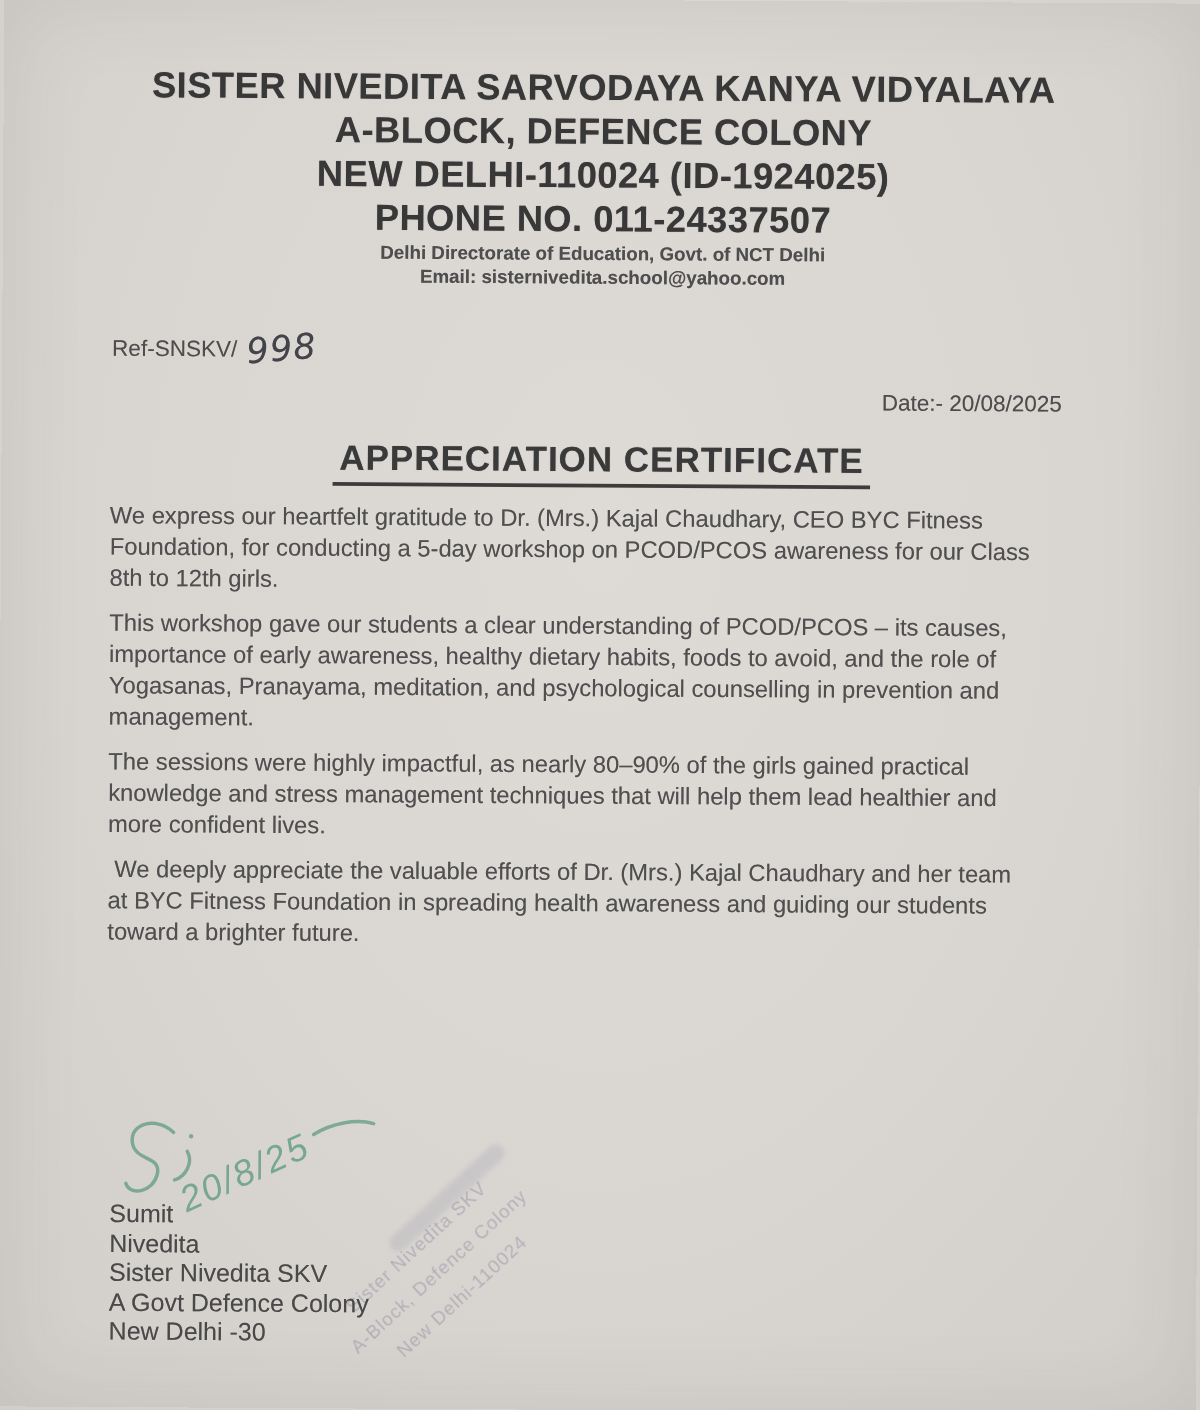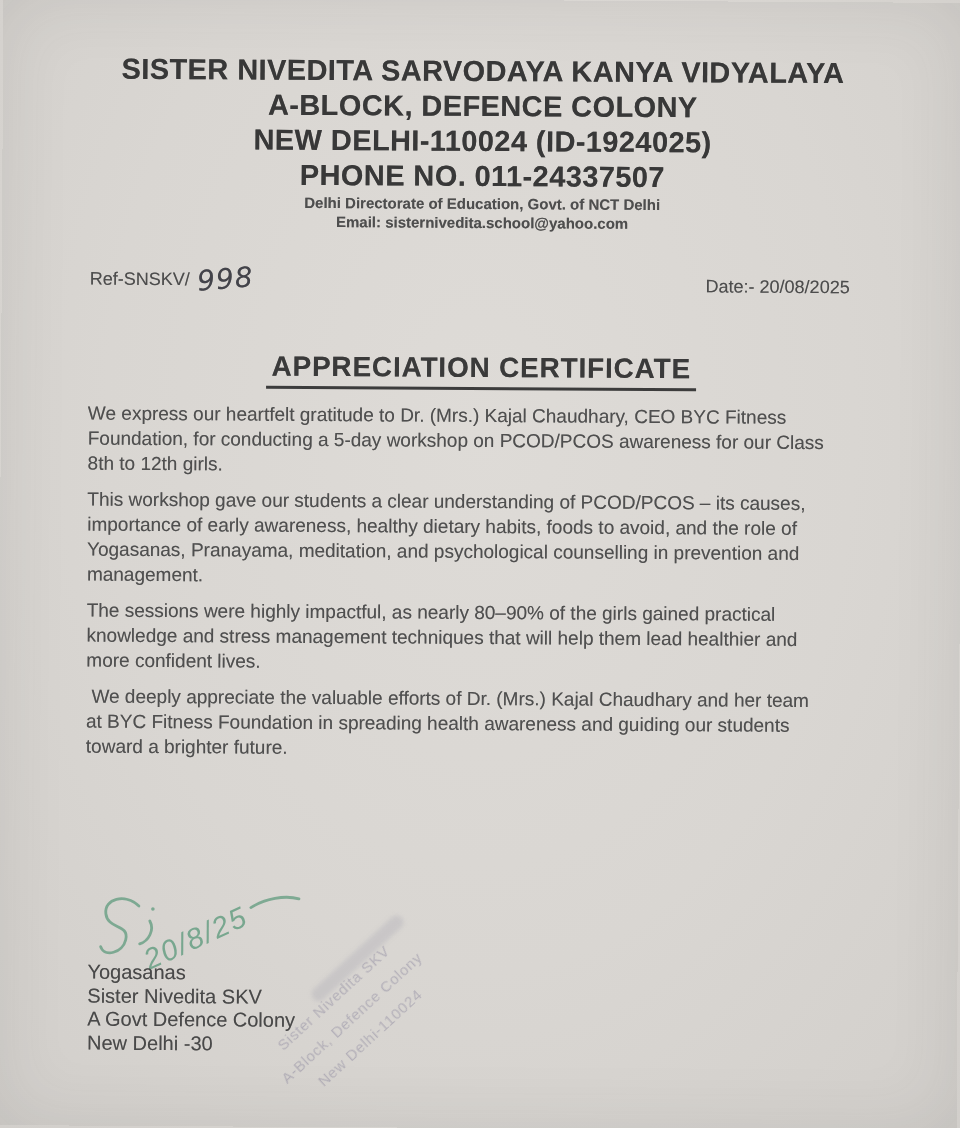--- a/index.html
+++ b/index.html
@@ -34,21 +34,21 @@
     display:flex; justify-content:space-between; align-items:flex-start;
     font-size:18px; color:#4d4d4d; text-shadow:0 0 0.5px rgba(70,70,70,0.4);
   }
   .ref-wrap { display:flex; align-items:flex-start; }
   .ref-number {
     font-family:"DejaVu Sans", sans-serif;
     font-size:28px; font-style:italic; color:#43434a;
     margin-left:8px; letter-spacing:1px;
     transform:rotate(-5deg) translateY(-7px); display:inline-block;
   }
-  .date-text { padding-top:4px; }
+  .date-text { padding-top:4px;margin-top:36px; }
 
   
   .title-wrap { position:absolute; top:352px; width:100%; text-align:center; }
   .doc-title {
     display:inline-block; font-weight:bold; font-size:28px; color:#3a3a3a;
     letter-spacing:0.8px; border-bottom:3px solid #3c3c3c; padding:0 5px 3px 5px;
     text-shadow:0 0 0.6px rgba(40,40,40,0.5);
   }
 
   
@@ -144,19 +144,20 @@
   </svg>
 
   <div class="stamp-smudge"></div>
   <div class="stamp">
       <div>Sister Nivedita SKV</div>
       <div>A-Block, Defence Colony</div>
       <div>New Delhi-110024</div>
     </div>
 
   <div class="signoff">
-      <div>Yogasanas</div>
+      <div>Sumit</div>
+      <div>Nivedita</div>
       <div>Sister Nivedita SKV</div>
       <div>A Govt Defence Colony</div>
       <div>New Delhi -30</div>
     </div>
 
 </div>
 
 </body></html>

